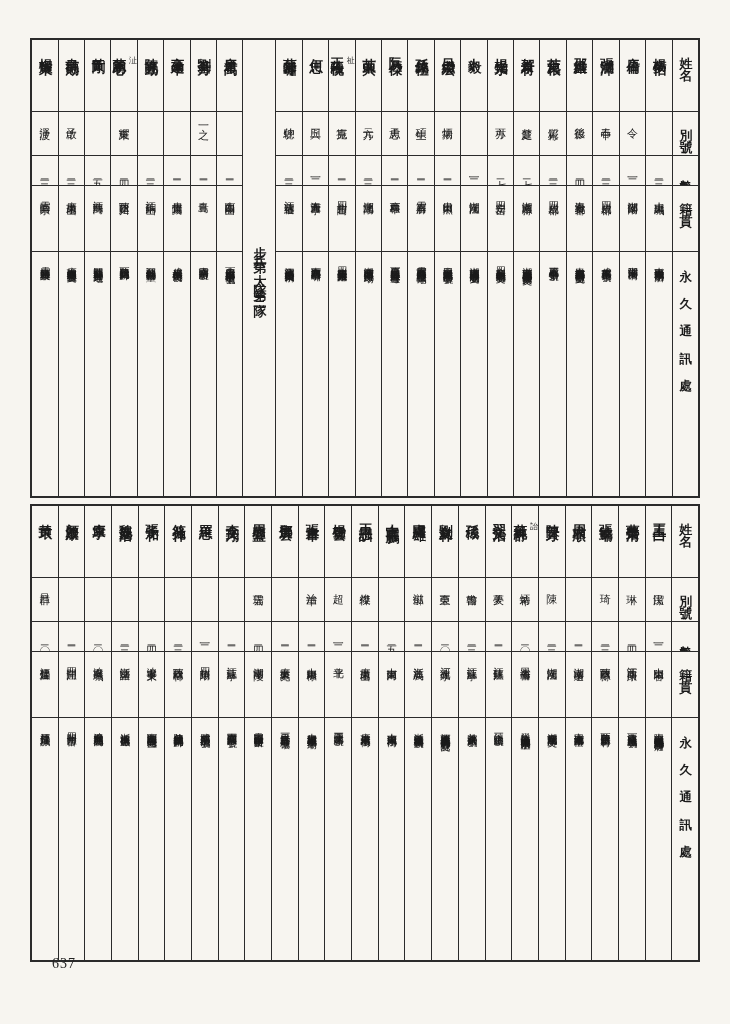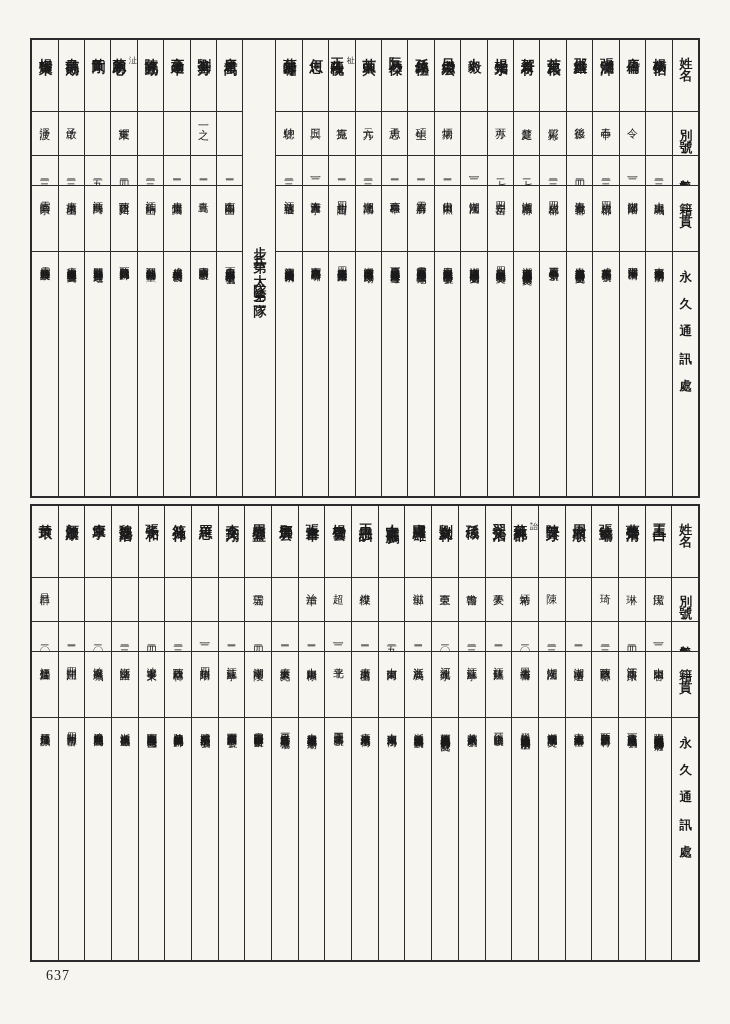--- a/index.html
+++ b/index.html
@@ -52,24 +52,23 @@
 
   .header-col .cell .vtext { font-weight:700; font-size:13px; }
   .header-col .r-age .vtext { font-size:11.5px; letter-spacing:0; }
   .spread2 { letter-spacing:0.9em !important; }
   .spread5 { letter-spacing:2.2em !important; font-size:12.5px !important; }
   .spread3 { letter-spacing:0.55em !important; font-size:13px !important; font-weight:700; }
 
   .note { writing-mode:vertical-rl; text-orientation:upright; font-size:8px; margin-top:2px; color:#2a2a2a; }
 
   .page-number {
-    position:absolute; left:46px; top:956px;
+    position:absolute; left:52px; top:956px;
     font-size:14px; letter-spacing:1px; color:#222;
     font-family:"Liberation Serif","DejaVu Serif",serif;
-    margin-top:12px;
   }
 </style>
 </head>
 <body>
 
 <div class="page">
   <div class="band" id="band-0">
       <div class="col header-col">
         <div class="cell r-name">
           <span class="vtext spread2">姓名</span>

